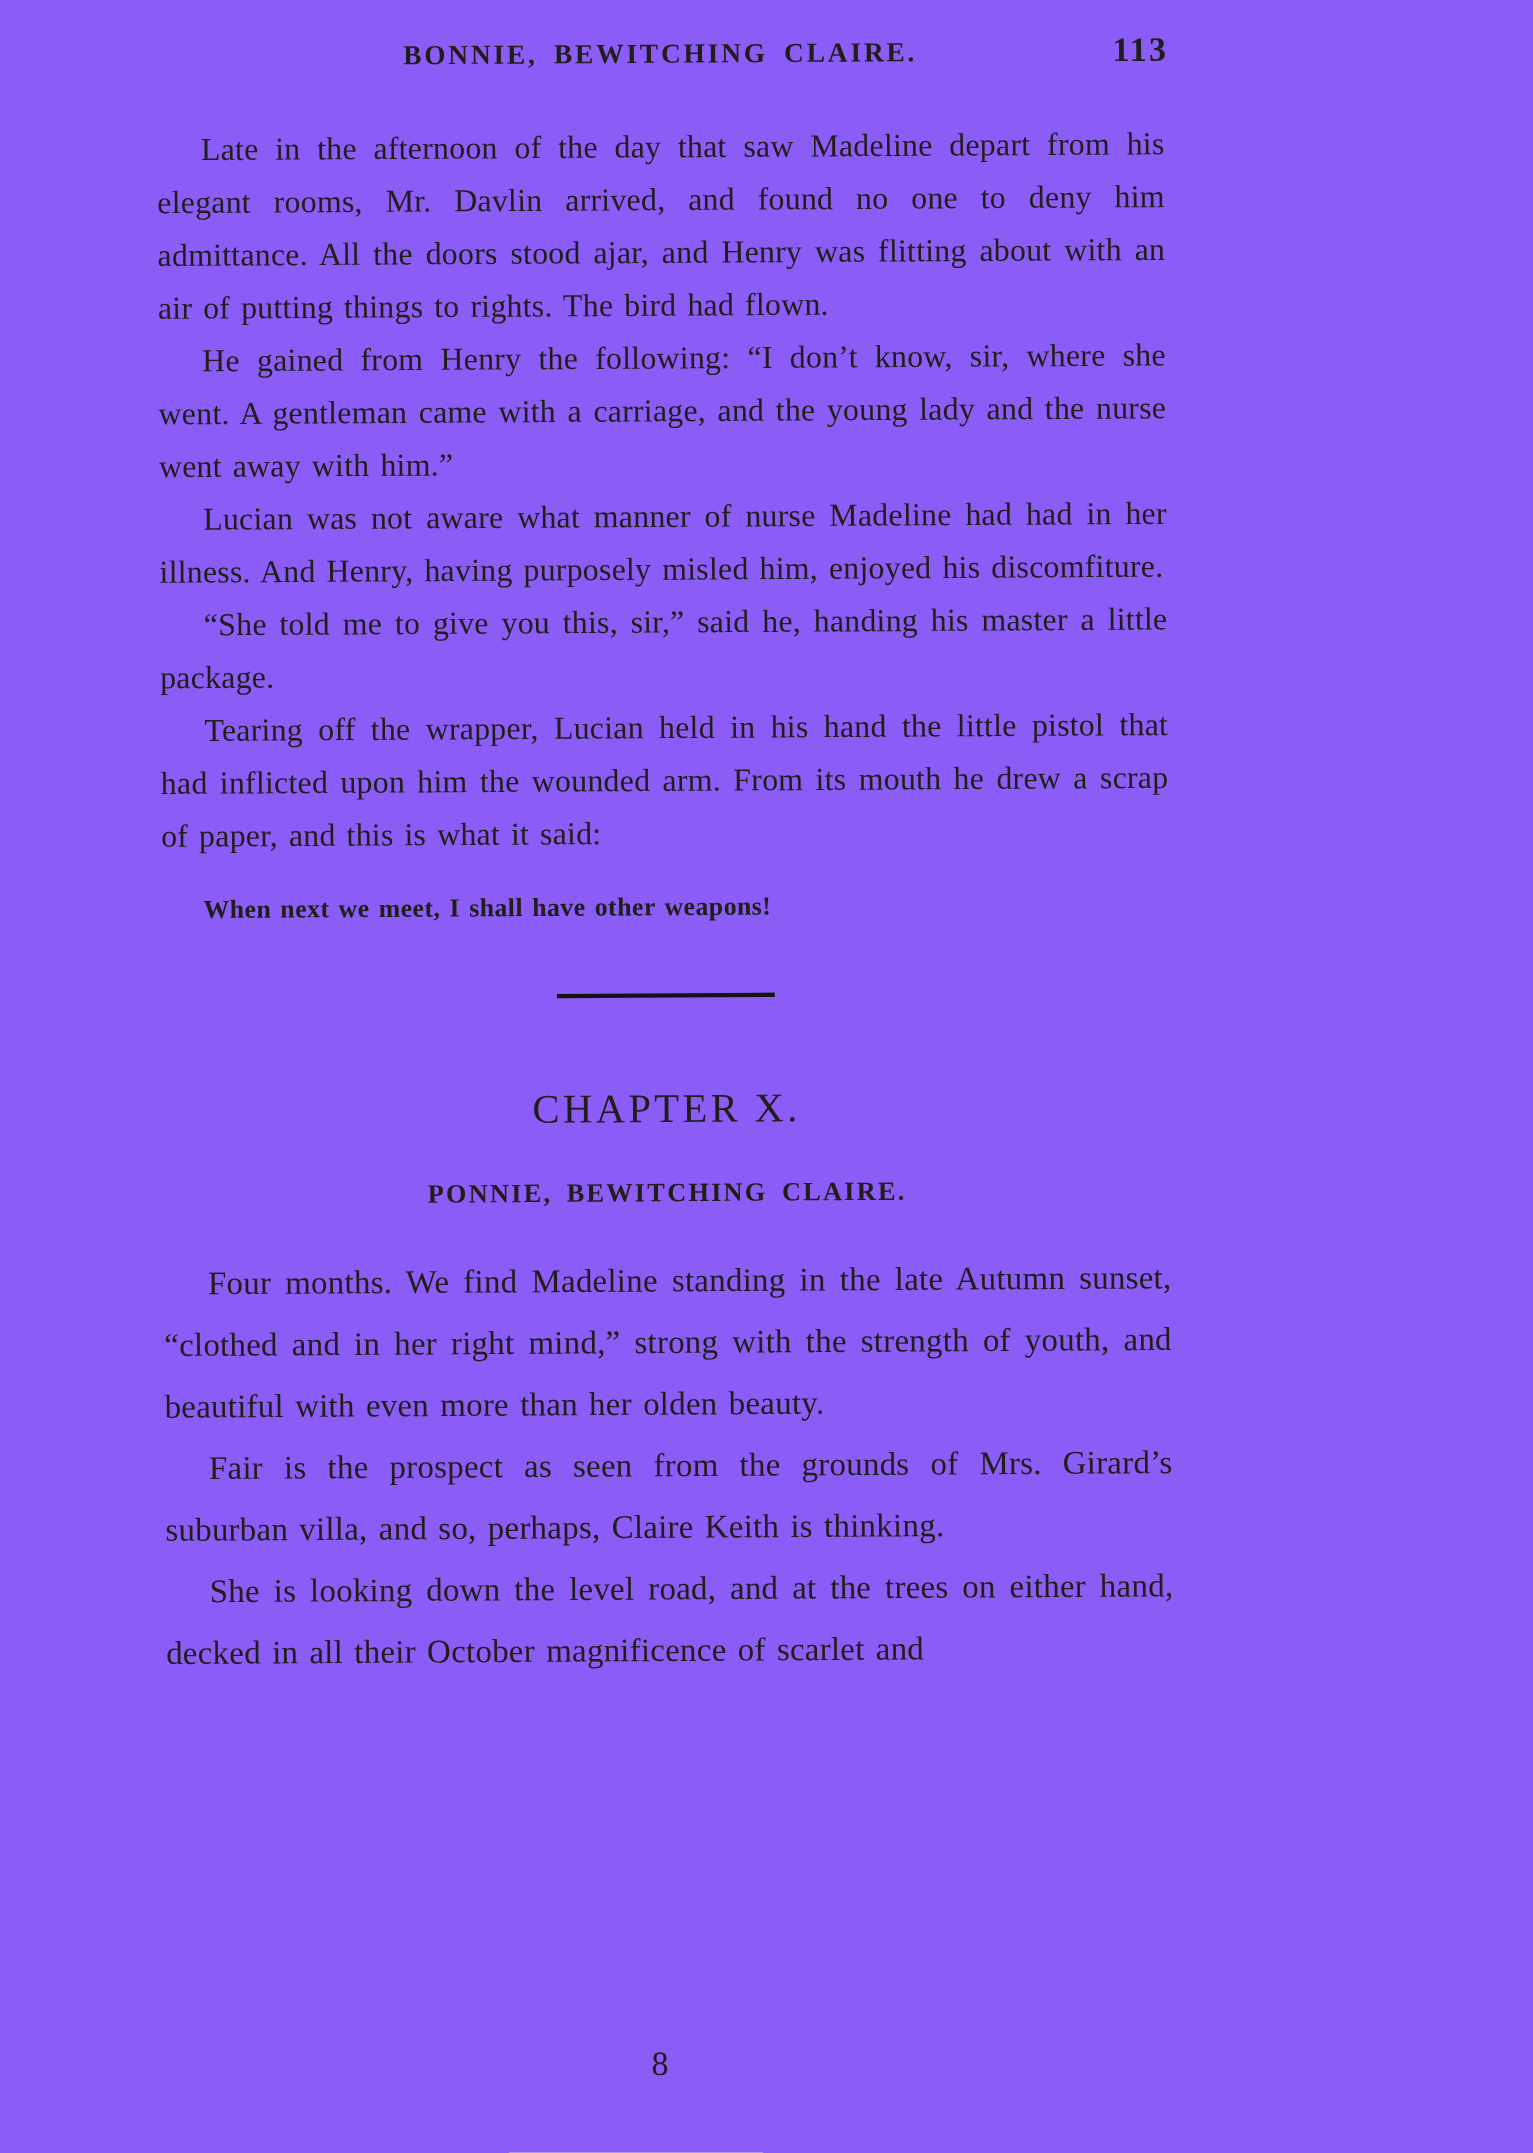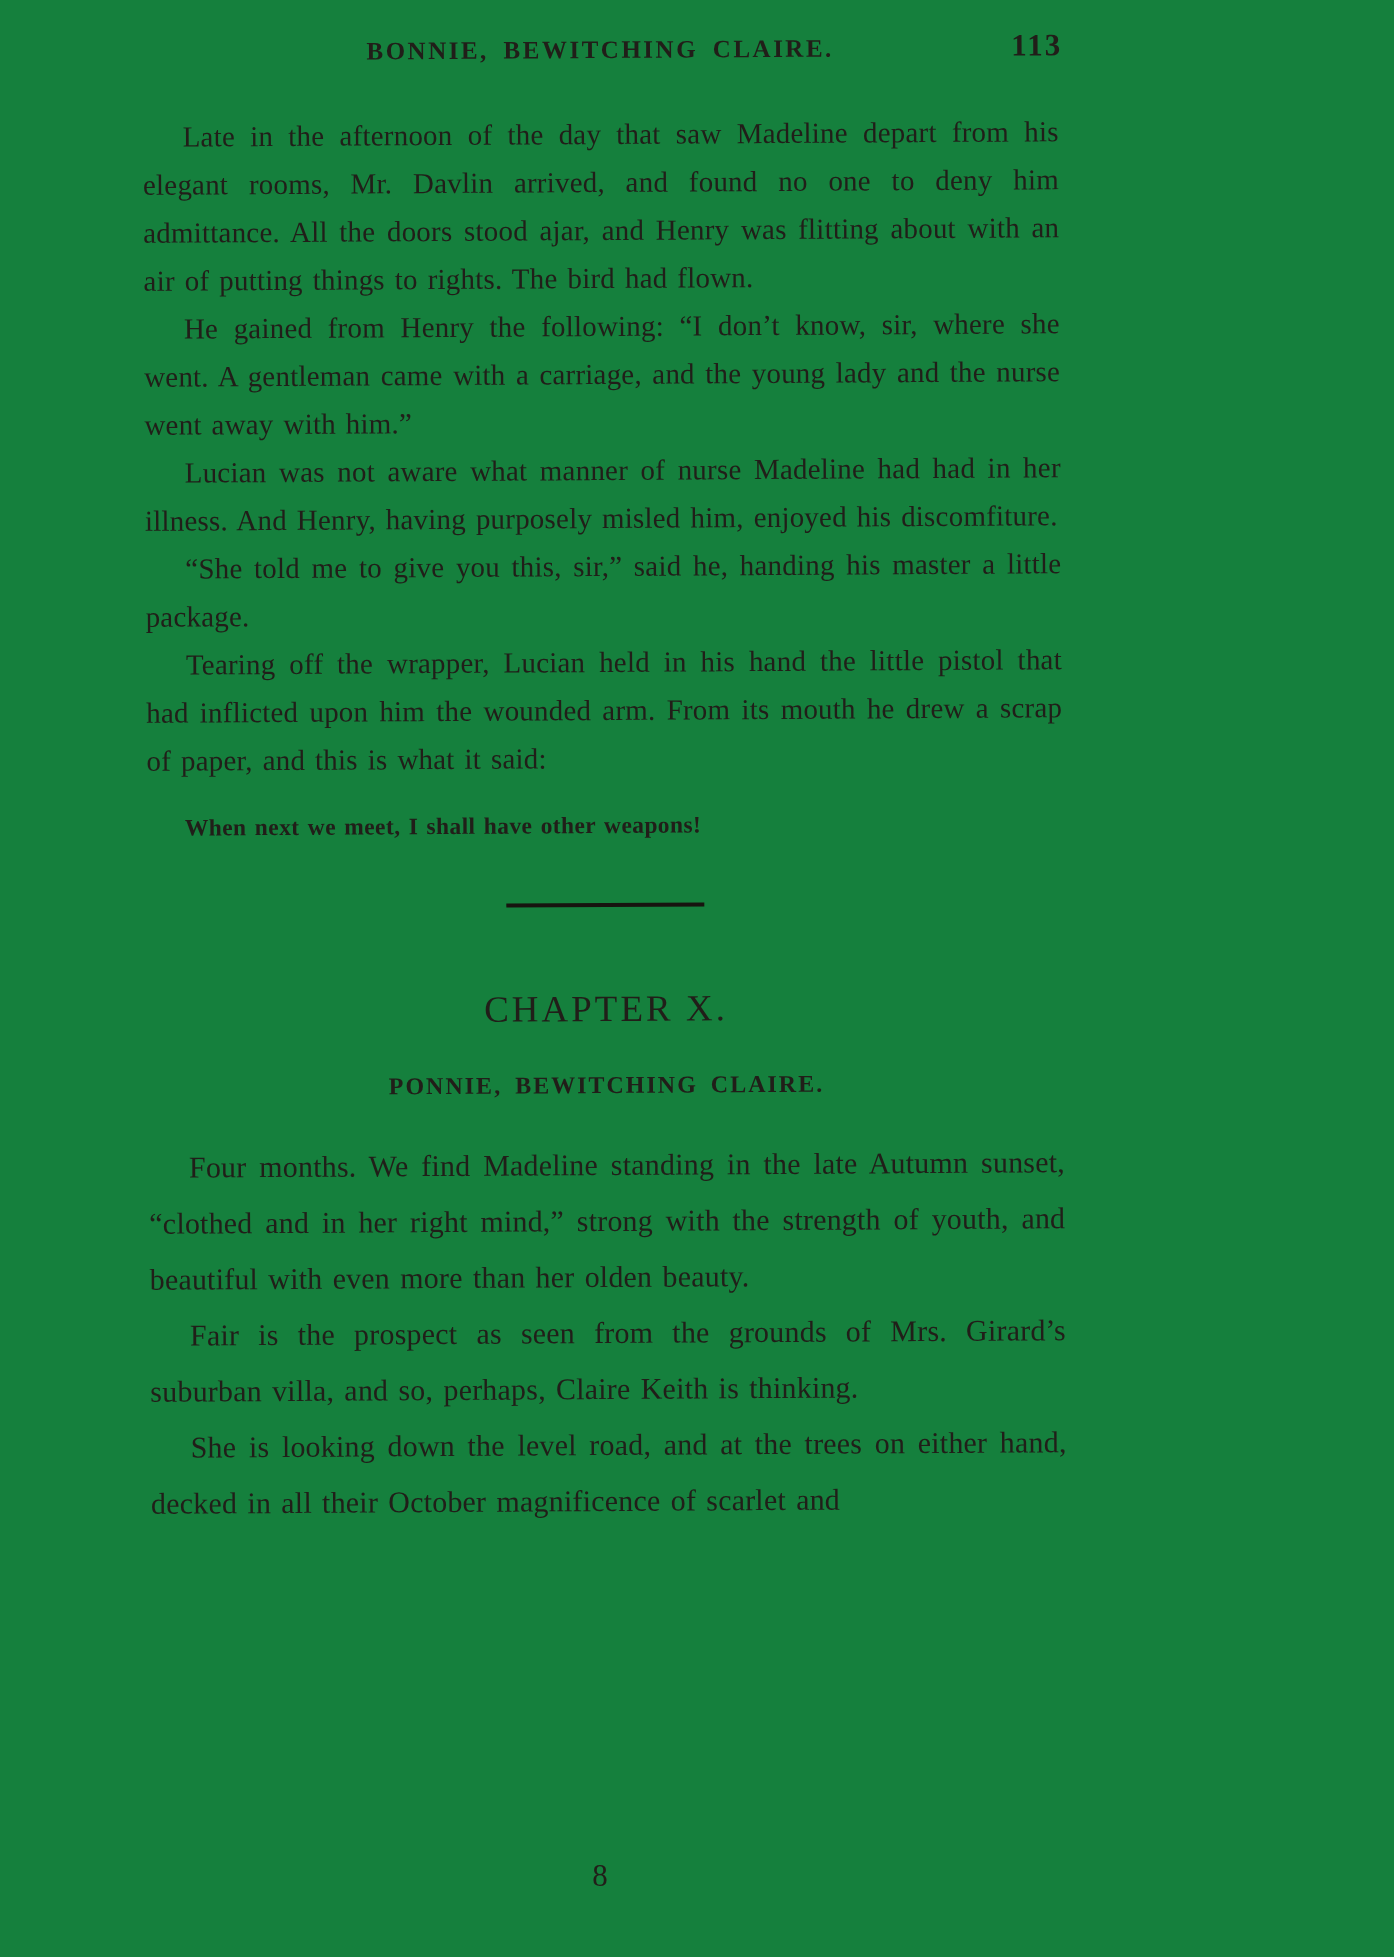--- a/index.html
+++ b/index.html
@@ -2,21 +2,21 @@
 <html><head>
 <meta charset="utf-8">
 <style>
   html, body { margin: 0; padding: 0; background: #e9e7e2; }
 
   .page {
     position: relative;
     width: 1394px;
     height: 1957px;
     margin: 0 auto;
-    background: #15803d;
+    background: #8b5cf6;
     font-family: "Liberation Serif", "DejaVu Serif", serif;
     color: #211e19;
     overflow: hidden;
   }
 
   
   .content {
     position: absolute;
     left: 142px;
     top: 30px;

